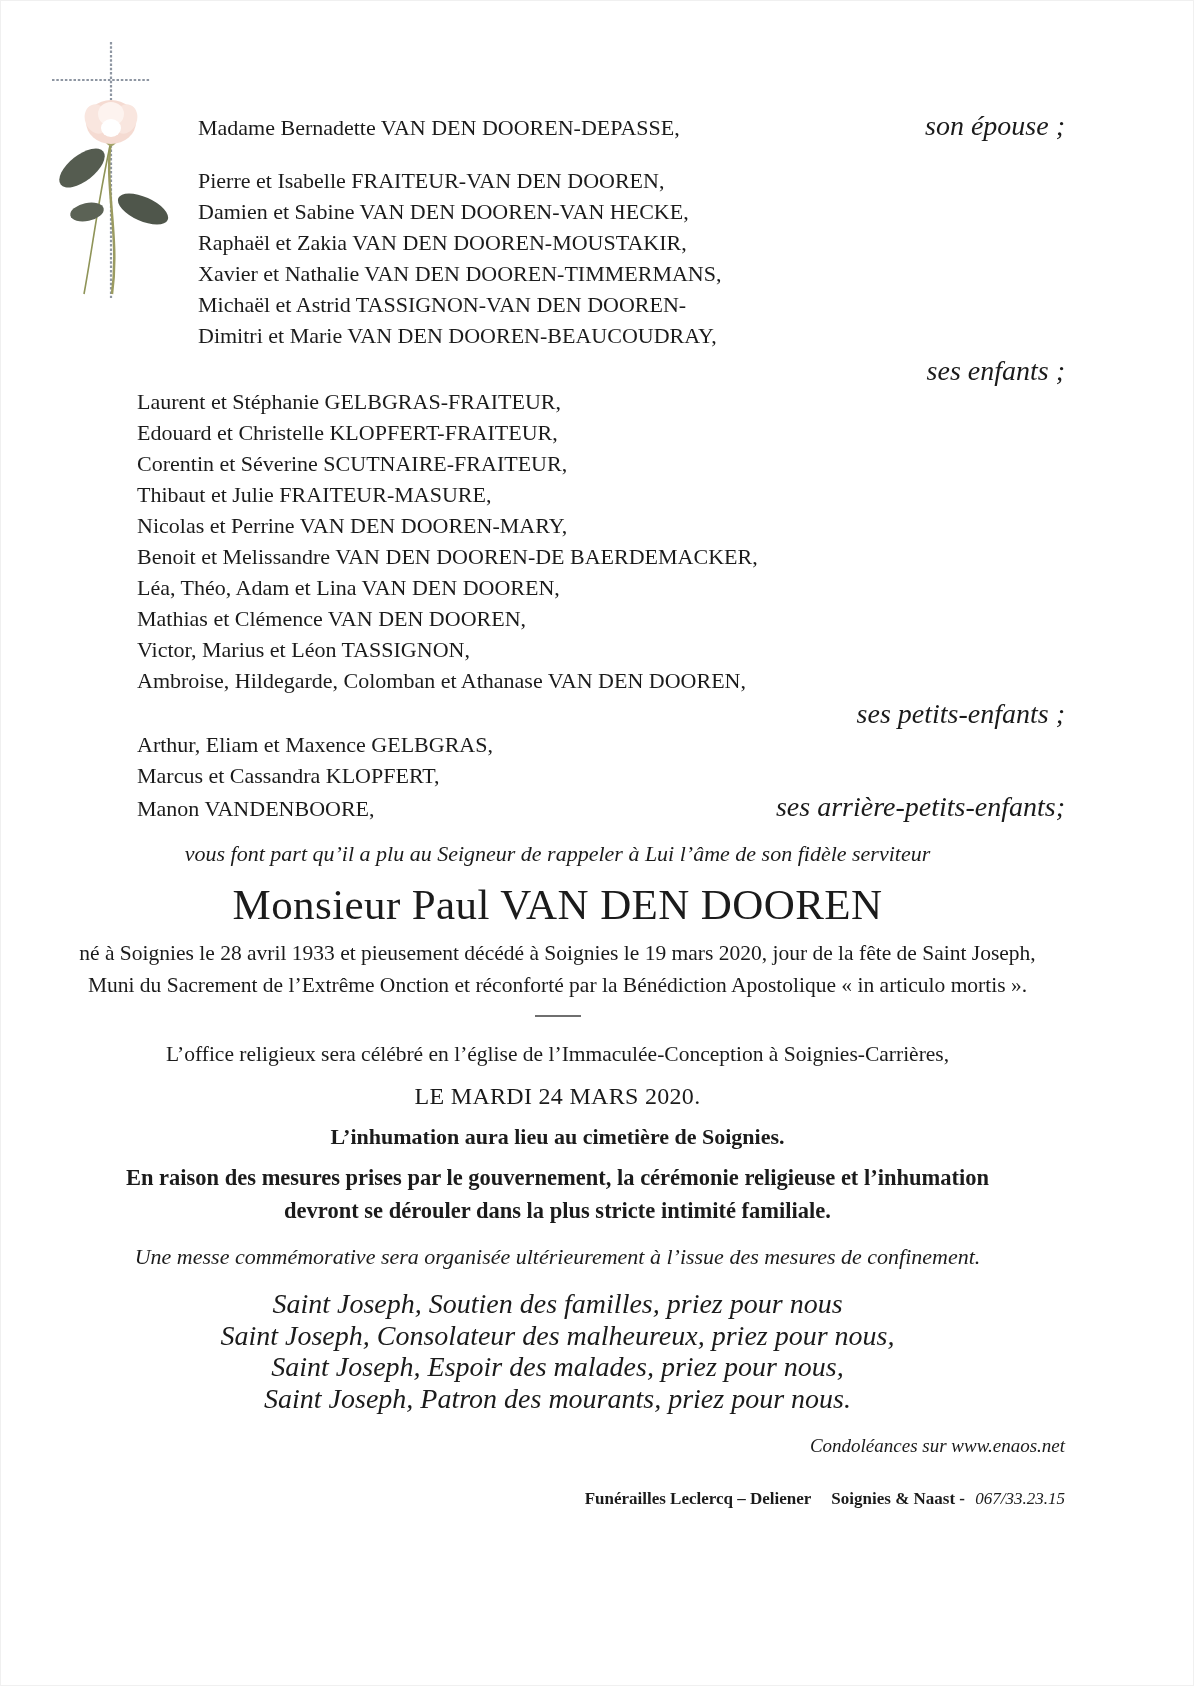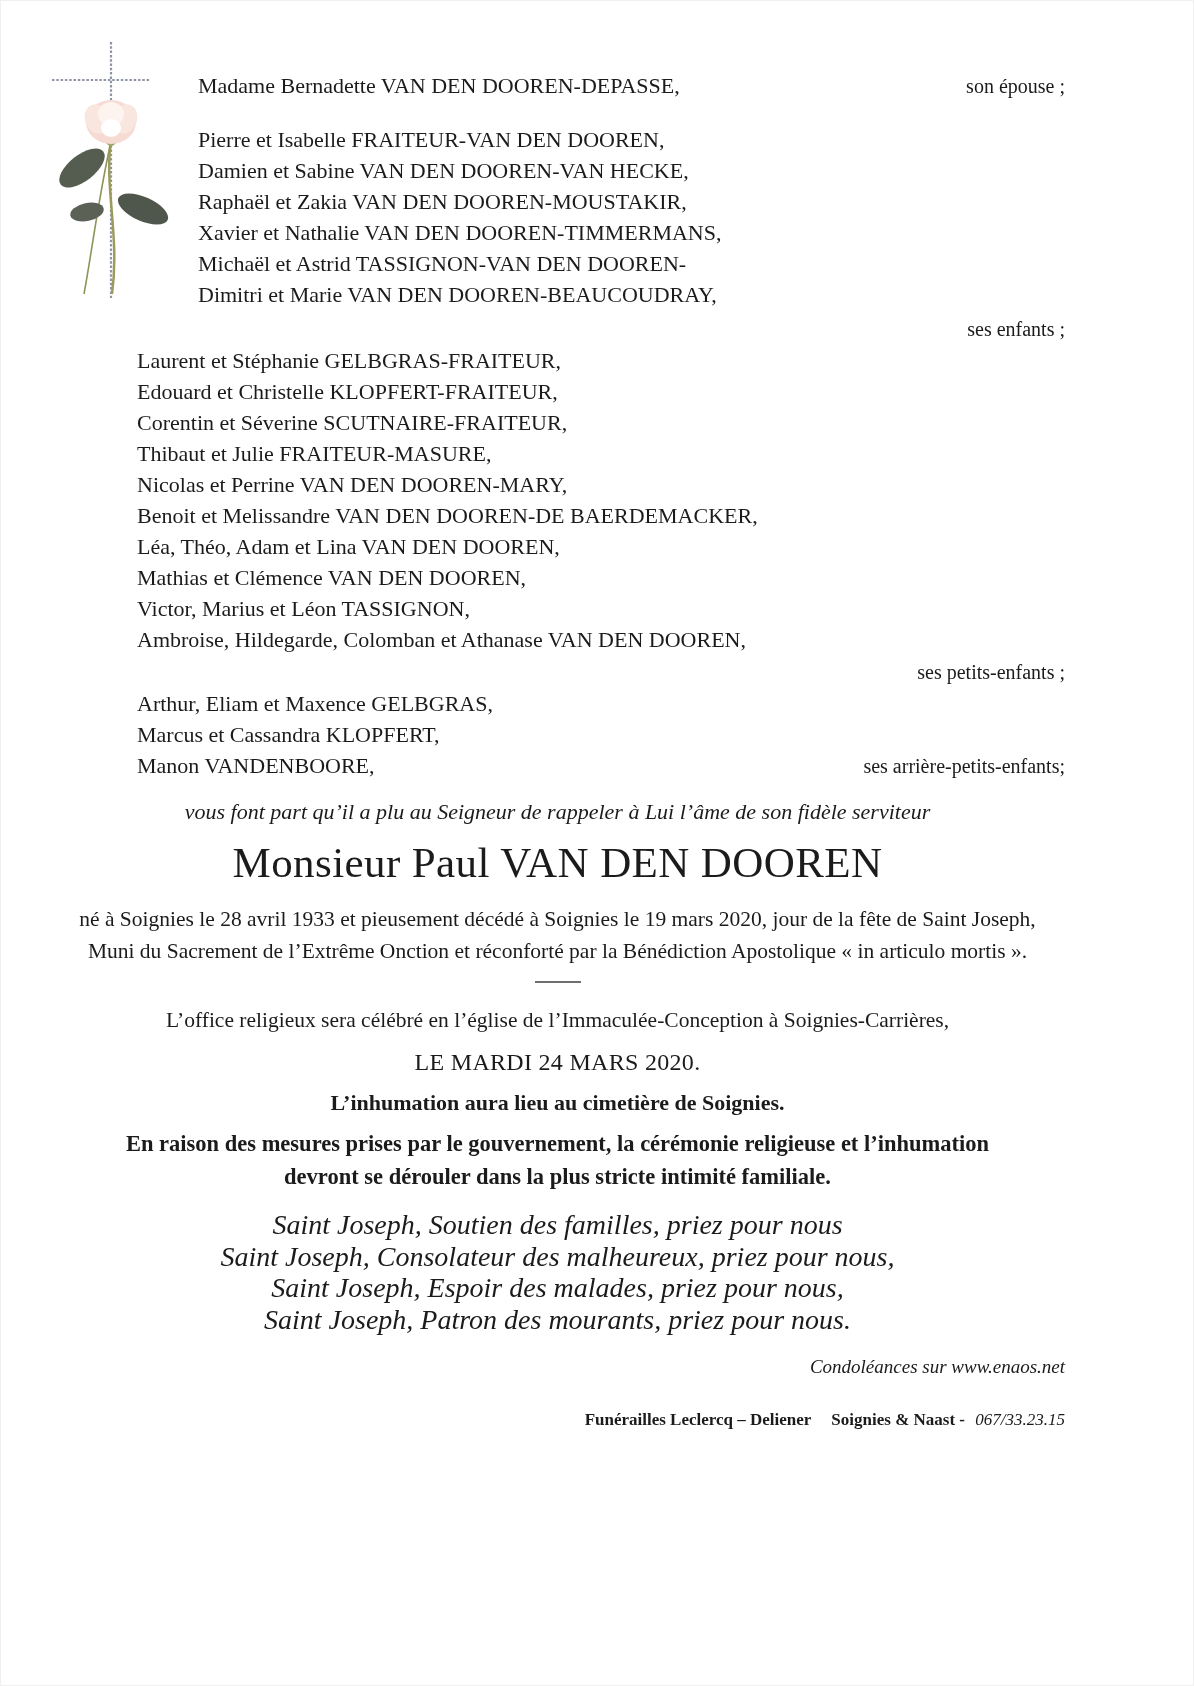--- a/index.html
+++ b/index.html
@@ -7,39 +7,39 @@
     position:relative;
     width:1194px; height:1686px;
     background:#ffffff;
     color:#1b1b1b;
     font-family:"Liberation Serif", serif;
     overflow:hidden;
     box-shadow: inset 0 0 0 1px #f0f0f0;
   }
   .decoration { position:absolute; left:40px; top:36px; width:200px; height:272px; }
 
-  .content { position:absolute; left:50px; top:0; width:1015px; padding-top:70px; }
+  .content { position:absolute; left:50px; top:0; width:1015px; padding-top:110px; }
 
   .row   { font-size:22px; line-height:31px; white-space:nowrap; }
-  .rlabel{ font-size:20px; line-height:31px; text-align:right; white-space:nowrap; }
+  .rlabel{ font-style:italic; font-size:28px; line-height:31px; text-align:right; white-space:nowrap; }
 
   .flexrow { display:flex; justify-content:space-between; align-items:baseline; }
   .names-offset  { margin-left:148px; }
   .names-offset2 { margin-left:87px; }
 
   .children-block   { margin-top:22px; }
   .children-label   { margin-top:4px;  }
   .grandchildren-block { margin-top:0; }
   .grandchildren-label { margin-top:2px; }
 
   .center { text-align:center; white-space:nowrap; }
 
   .intro    { font-style:italic; font-size:22px; line-height:31px; margin-top:14px; }
   .title    { font-size:43px; line-height:52px; margin-top:10px; letter-spacing:0.4px; }
-  .life     { font-size:21.5px; line-height:32px; margin-top:14px; }
+  .life     { font-size:21.5px; line-height:32px; margin-top:6px; }
   .rule     { width:46px; border:0; border-top:2px solid #6f6f6f; margin:14px auto 0; }
   .office   { font-size:21.5px; line-height:31px; margin-top:22px; }
   .dateline { font-size:24px;  font-weight:normal; line-height:31px; margin-top:11px; letter-spacing:0.3px; }
   .burial   { font-size:22px;  font-weight:bold; line-height:30px; margin-top:10px;text-align:center; }
   .covid    { font-size:22.5px;font-weight:bold; line-height:33px; margin-top:9px; }
   .memorial { font-style:italic; font-size:22px; line-height:31px; margin-top:14px; }
   .prayers  { margin-top:16px; }
   .prayer   { font-style:italic; font-size:28px; line-height:31.5px; }
   .condolences { font-style:italic; font-size:19px; line-height:30px; margin-top:17px; text-align:right; white-space:nowrap; }
   .credit      { font-size:17px; font-weight:bold; line-height:30px; margin-top:23px; text-align:right; white-space:nowrap; }
@@ -120,20 +120,21 @@
 
     <hr class="rule">
 
     <div class="center office">L’office religieux sera célébré en l’église de l’Immaculée-Conception à Soignies-Carrières,</div>
     <div class="center dateline">LE MARDI 24 MARS 2020.</div>
     <div class="center burial">L’inhumation aura lieu au cimetière de Soignies.</div>
     <div class="covid">
       <div class="center">En raison des mesures prises par le gouvernement, la cérémonie religieuse et l’inhumation</div>
       <div class="center">devront se dérouler dans la plus stricte intimité familiale.</div>
     </div>
+    <div class="center memorial">Une messe commémorative sera organisée ultérieurement à l’issue des mesures de confinement.</div>
 
     <div class="prayers">
       <div class="center prayer">Saint Joseph, Soutien des familles, priez pour nous</div>
       <div class="center prayer">Saint Joseph, Consolateur des malheureux, priez pour nous,</div>
       <div class="center prayer">Saint Joseph, Espoir des malades, priez pour nous,</div>
       <div class="center prayer">Saint Joseph, Patron des mourants, priez pour nous.</div>
     </div>
 
     <div class="condolences">Condoléances sur www.enaos.net</div>
     <div class="credit">

